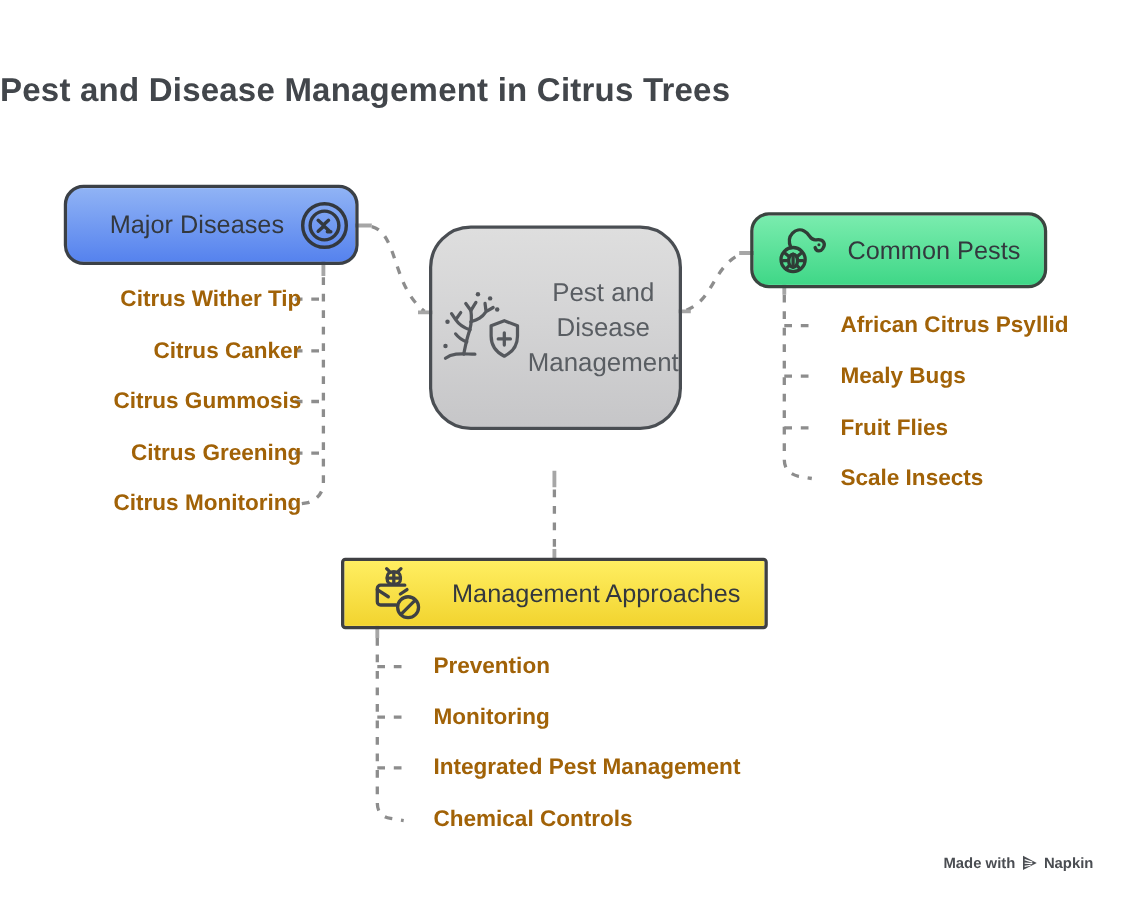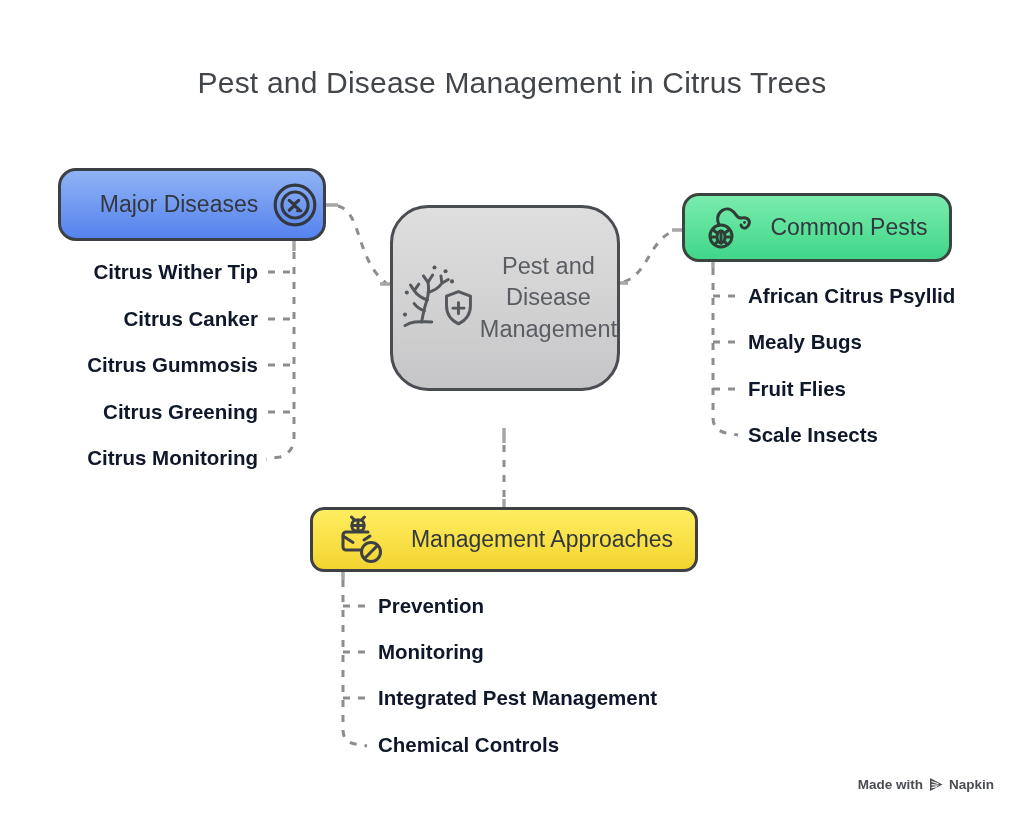--- a/index.html
+++ b/index.html
@@ -1,53 +1,53 @@
 <!DOCTYPE html>
 <html><head>
 <meta charset="utf-8">
 <style>
   html,body{margin:0;padding:0;background:#ffffff;}
   .canvas{
     position:relative;width:1024px;height:822px;background:#ffffff;
     font-family:"Liberation Sans",sans-serif;overflow:hidden;
   }
   .title{
-    position:absolute;left:0;top:66px;width:1024px;text-align:center;
-    font-size:30px;font-weight:400;color:#42464b;letter-spacing:.2px;
+    position:absolute;left:0;top:66px;width:1024px;text-align:left;
+    font-size:30px;font-weight:700;color:#42464b;letter-spacing:.2px;
   }
   .wires{position:absolute;left:0;top:0;}
   .dash{stroke:#8d8d8d;stroke-width:3;fill:none;stroke-dasharray:7 8;}
   .tick{stroke:#a6a6a6;stroke-width:3.5;fill:none;}
   .node{
     position:absolute;box-sizing:border-box;display:flex;align-items:center;
     justify-content:center;border:3.5px solid #3b4046;
   }
   .node-blue{
     left:58px;top:168px;width:268px;height:73px;border-radius:18px;gap:13px;
     background:linear-gradient(180deg,#90b3f5 0%,#5582ee 100%);
     padding-left:35px;
   }
   .node-green{
     left:682px;top:193px;width:270px;height:69px;border-radius:17px;gap:12px;
     border-color:#3b4540;background:linear-gradient(180deg,#7aecae 0%,#3fd787 100%);
   }
   .node-yellow{
-    left:310px;top:507px;width:388px;height:65px;border-radius:14px;gap:26px;
+    left:310px;top:507px;width:388px;height:65px;border-radius:4px;gap:26px;
     border-color:#3f4043;background:linear-gradient(180deg,#ffee61 0%,#f2d42f 100%);
   }
   .node-label{font-size:23px;font-weight:500;color:#33383e;white-space:nowrap;}
   .node-center{
     left:390px;top:205px;width:230px;height:186px;border-radius:38px;
     border-color:#4a4e53;background:linear-gradient(180deg,#dedede 0%,#d4d4d5 45%,#c6c6c8 100%);
     flex-direction:row;gap:2px;
   }
   .center-text{font-size:23.5px;font-weight:500;color:#595d62;text-align:center;line-height:31.5px;}
   .item{
-    position:absolute;font-size:20.5px;font-weight:700;color:#0f172a;
-    white-space:nowrap;line-height:24px;
+    position:absolute;font-size:20.5px;font-weight:700;color:#a16207;
+    white-space:nowrap;line-height:24px;margin-left:16px;
   }
   .item-rt{left:0;width:258px;text-align:right;}
   .footer{
     position:absolute;top:777px;right:30px;display:flex;align-items:center;gap:5px;
     font-size:13.5px;font-weight:700;color:#4a4d52;
   }
 </style>
 </head>
 <body>
 

